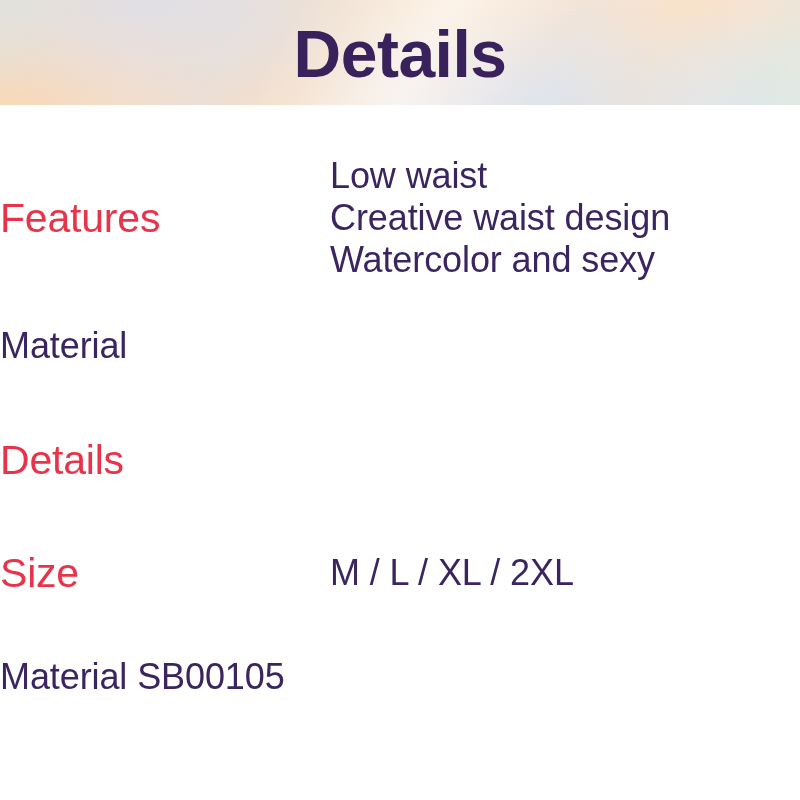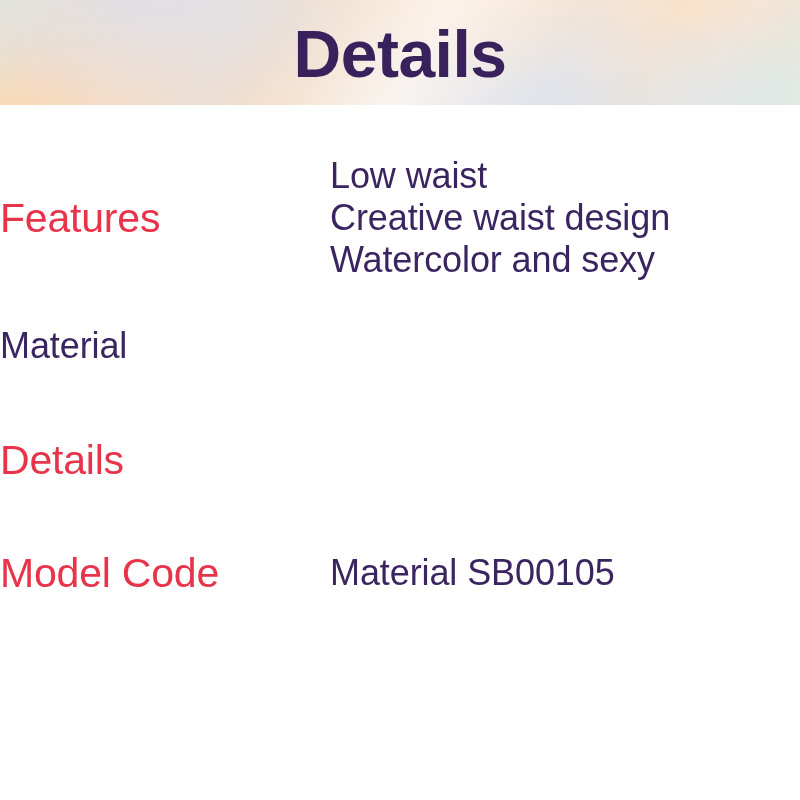--- a/index.html
+++ b/index.html
@@ -162,22 +162,27 @@
     <div class="spec-row row-material">
       <div class="spec-value">
         <span class="vline">Material</span>
       </div>
     </div>
 
     <div class="spec-row row-colour">
       <div class="spec-label">Details</div>
     </div>
 
+    <div class="spec-row row-size">
+      <div class="spec-label">Size</div>
+      <div class="spec-value">
+        <span class="vline">M / L / XL / 2XL</span>
+      </div>
+    </div>
 
     <div class="spec-row row-modelcode">
-      <div class="spec-label">Model Code</div>
       <div class="spec-value">
         <span class="vline">Material SB00105</span>
       </div>
     </div>
 
   </div>
 </div>
 
 </body></html>

